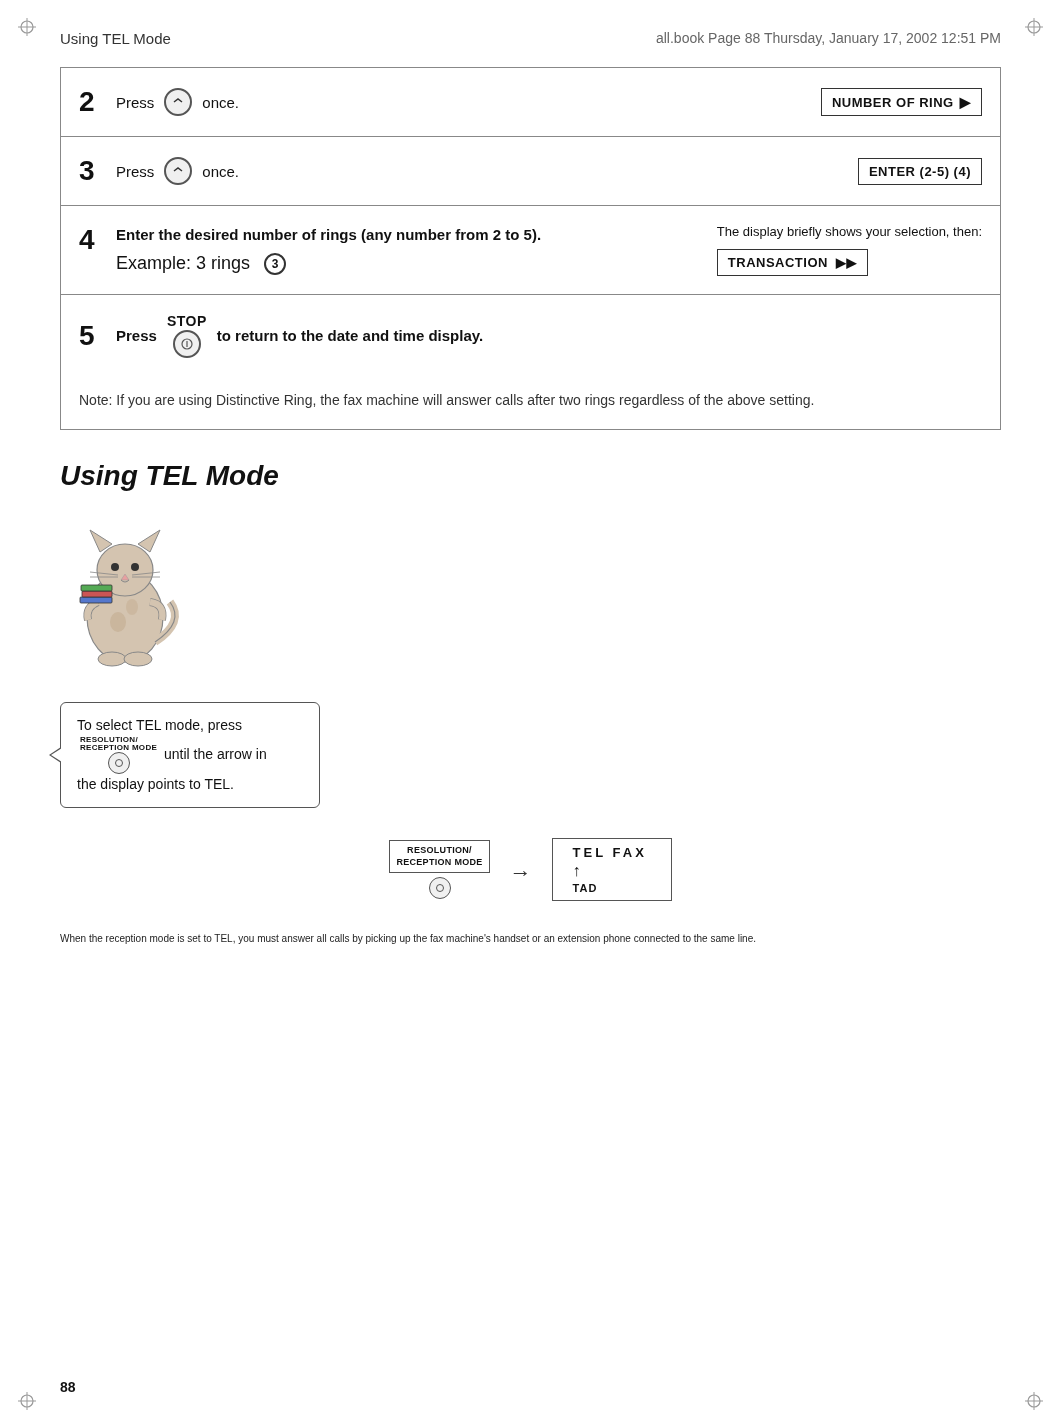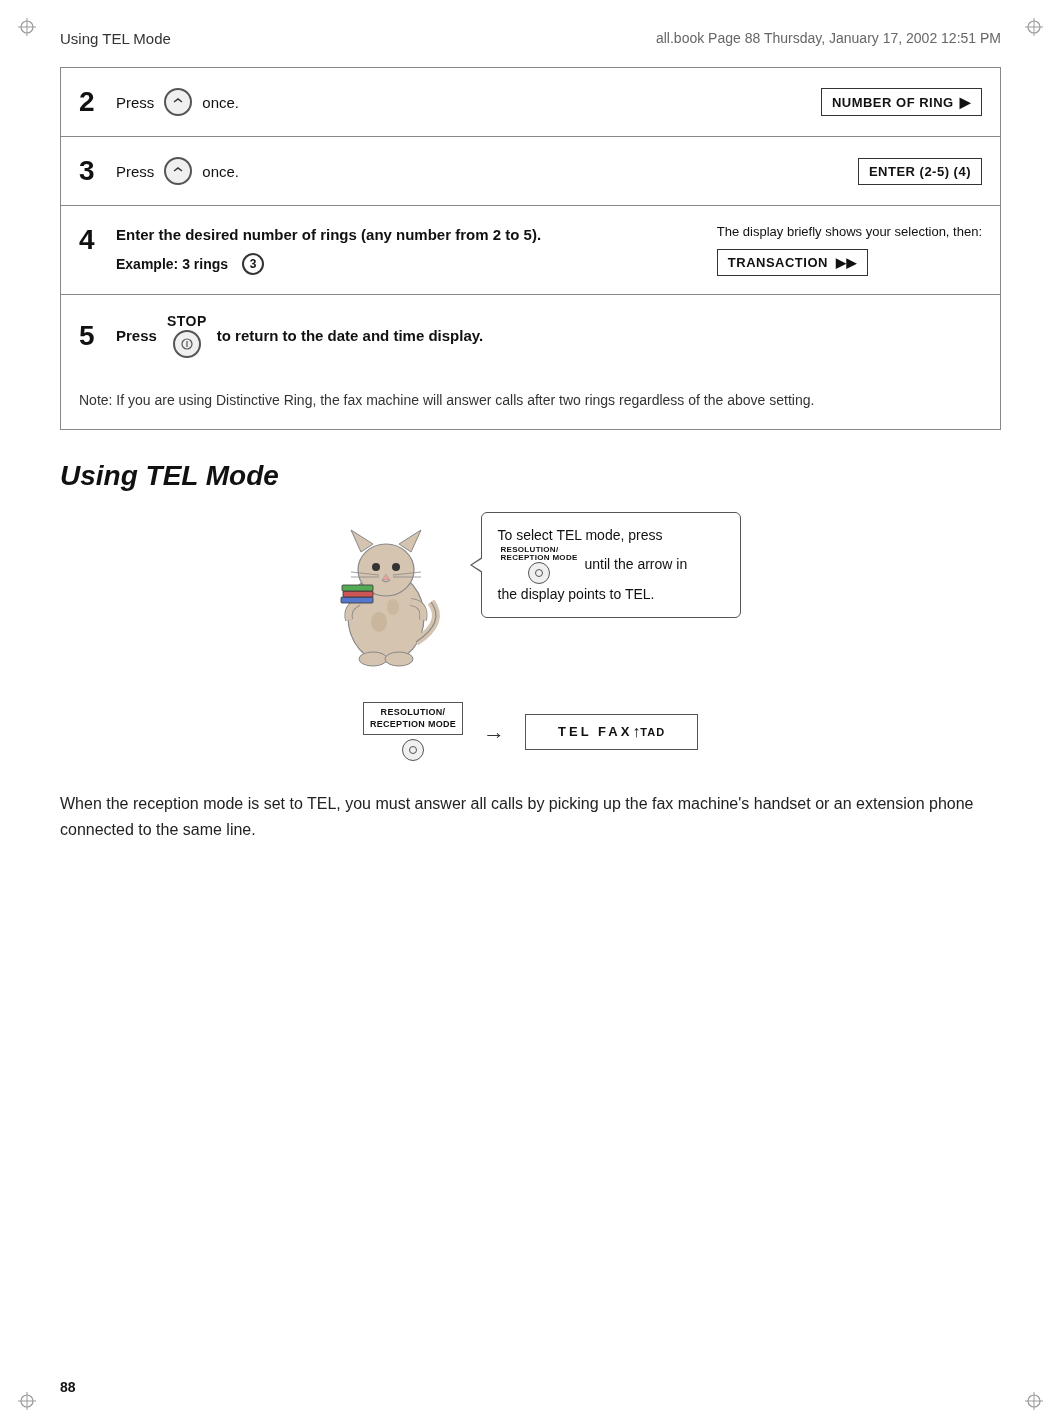--- a/index.html
+++ b/index.html
@@ -165,20 +165,21 @@
     }
 
     
     .tel-diagram {
       display: flex;
       justify-content: center;
       align-items: flex-start;
       gap: 30px;
       margin: 20px 0 30px 0;
       position: relative;
+      flex-direction: column;
     }
 
     
     .cat-area {
       display: flex;
       flex-direction: column;
       align-items: center;
       justify-content: center;
     }
     .cat-svg {
@@ -266,44 +267,43 @@
       letter-spacing: 0.3px;
     }
     .arrow-right {
       font-size: 22px;
       color: #333;
     }
 
     
     .tel-fax-display {
       border: 1.5px solid #555;
-      padding: 6px 32px;
+      padding: 6px 20px;
       min-width: 120px;
       display: flex;
-      flex-direction: row;
-      align-items: center;
+      flex-direction: column;
     }
     .tel-fax-top {
       font-size: 13px;
       font-weight: bold;
       letter-spacing: 3px;
     }
     .tel-fax-arrow {
       font-size: 16px;
       margin: 2px 0;
     }
     .tel-fax-bottom {
       font-size: 11px;
       font-weight: bold;
       letter-spacing: 1px;
     }
 
     
     .body-text {
-      font-size: 16px;
+      font-size: 10px;
       line-height: 1.6;
       color: #222;
       margin-top: 10px;
     }
 
     
     .page-number {
       position: absolute;
       bottom: 33px;
       left: 60px;
@@ -427,21 +427,21 @@
       </td>
     </tr>
 
     <tr style="border-bottom: 1.5px solid #888; display:flex; align-items:stretch;">
       <td class="step-number" style="font-size:28px;font-weight:bold;min-width:45px;padding:18px 8px 18px 18px;vertical-align:top;">
         <span>4</span>
       </td>
       <td style="flex:1;padding:18px 10px;display:flex;flex-direction:column;gap:10px;justify-content:center;">
         <span class="bold-text" style="font-weight:bold;font-size:15px;">Enter the desired number of rings (any number from 2 to 5).</span>
         <div style="display:flex;align-items:center;gap:8px;">
-          <span style="font-weight:bold;font-size:14px;">Example: 3 rings</span>
+          <span style="font-weight:normal;font-size:18px;">Example: 3 rings</span>
           <span class="number-badge">3</span>
         </div>
       </td>
       <td style="padding:18px;display:flex;flex-direction:column;align-items:flex-start;justify-content:center;min-width:240px;gap:10px;">
         <span style="font-size:13px;">The display briefly shows your selection, then:</span>
         <div class="transaction-box">
           <span>TRANSACTION</span>
           <span class="arrows-right">▶▶</span>
         </div>
       </td>

